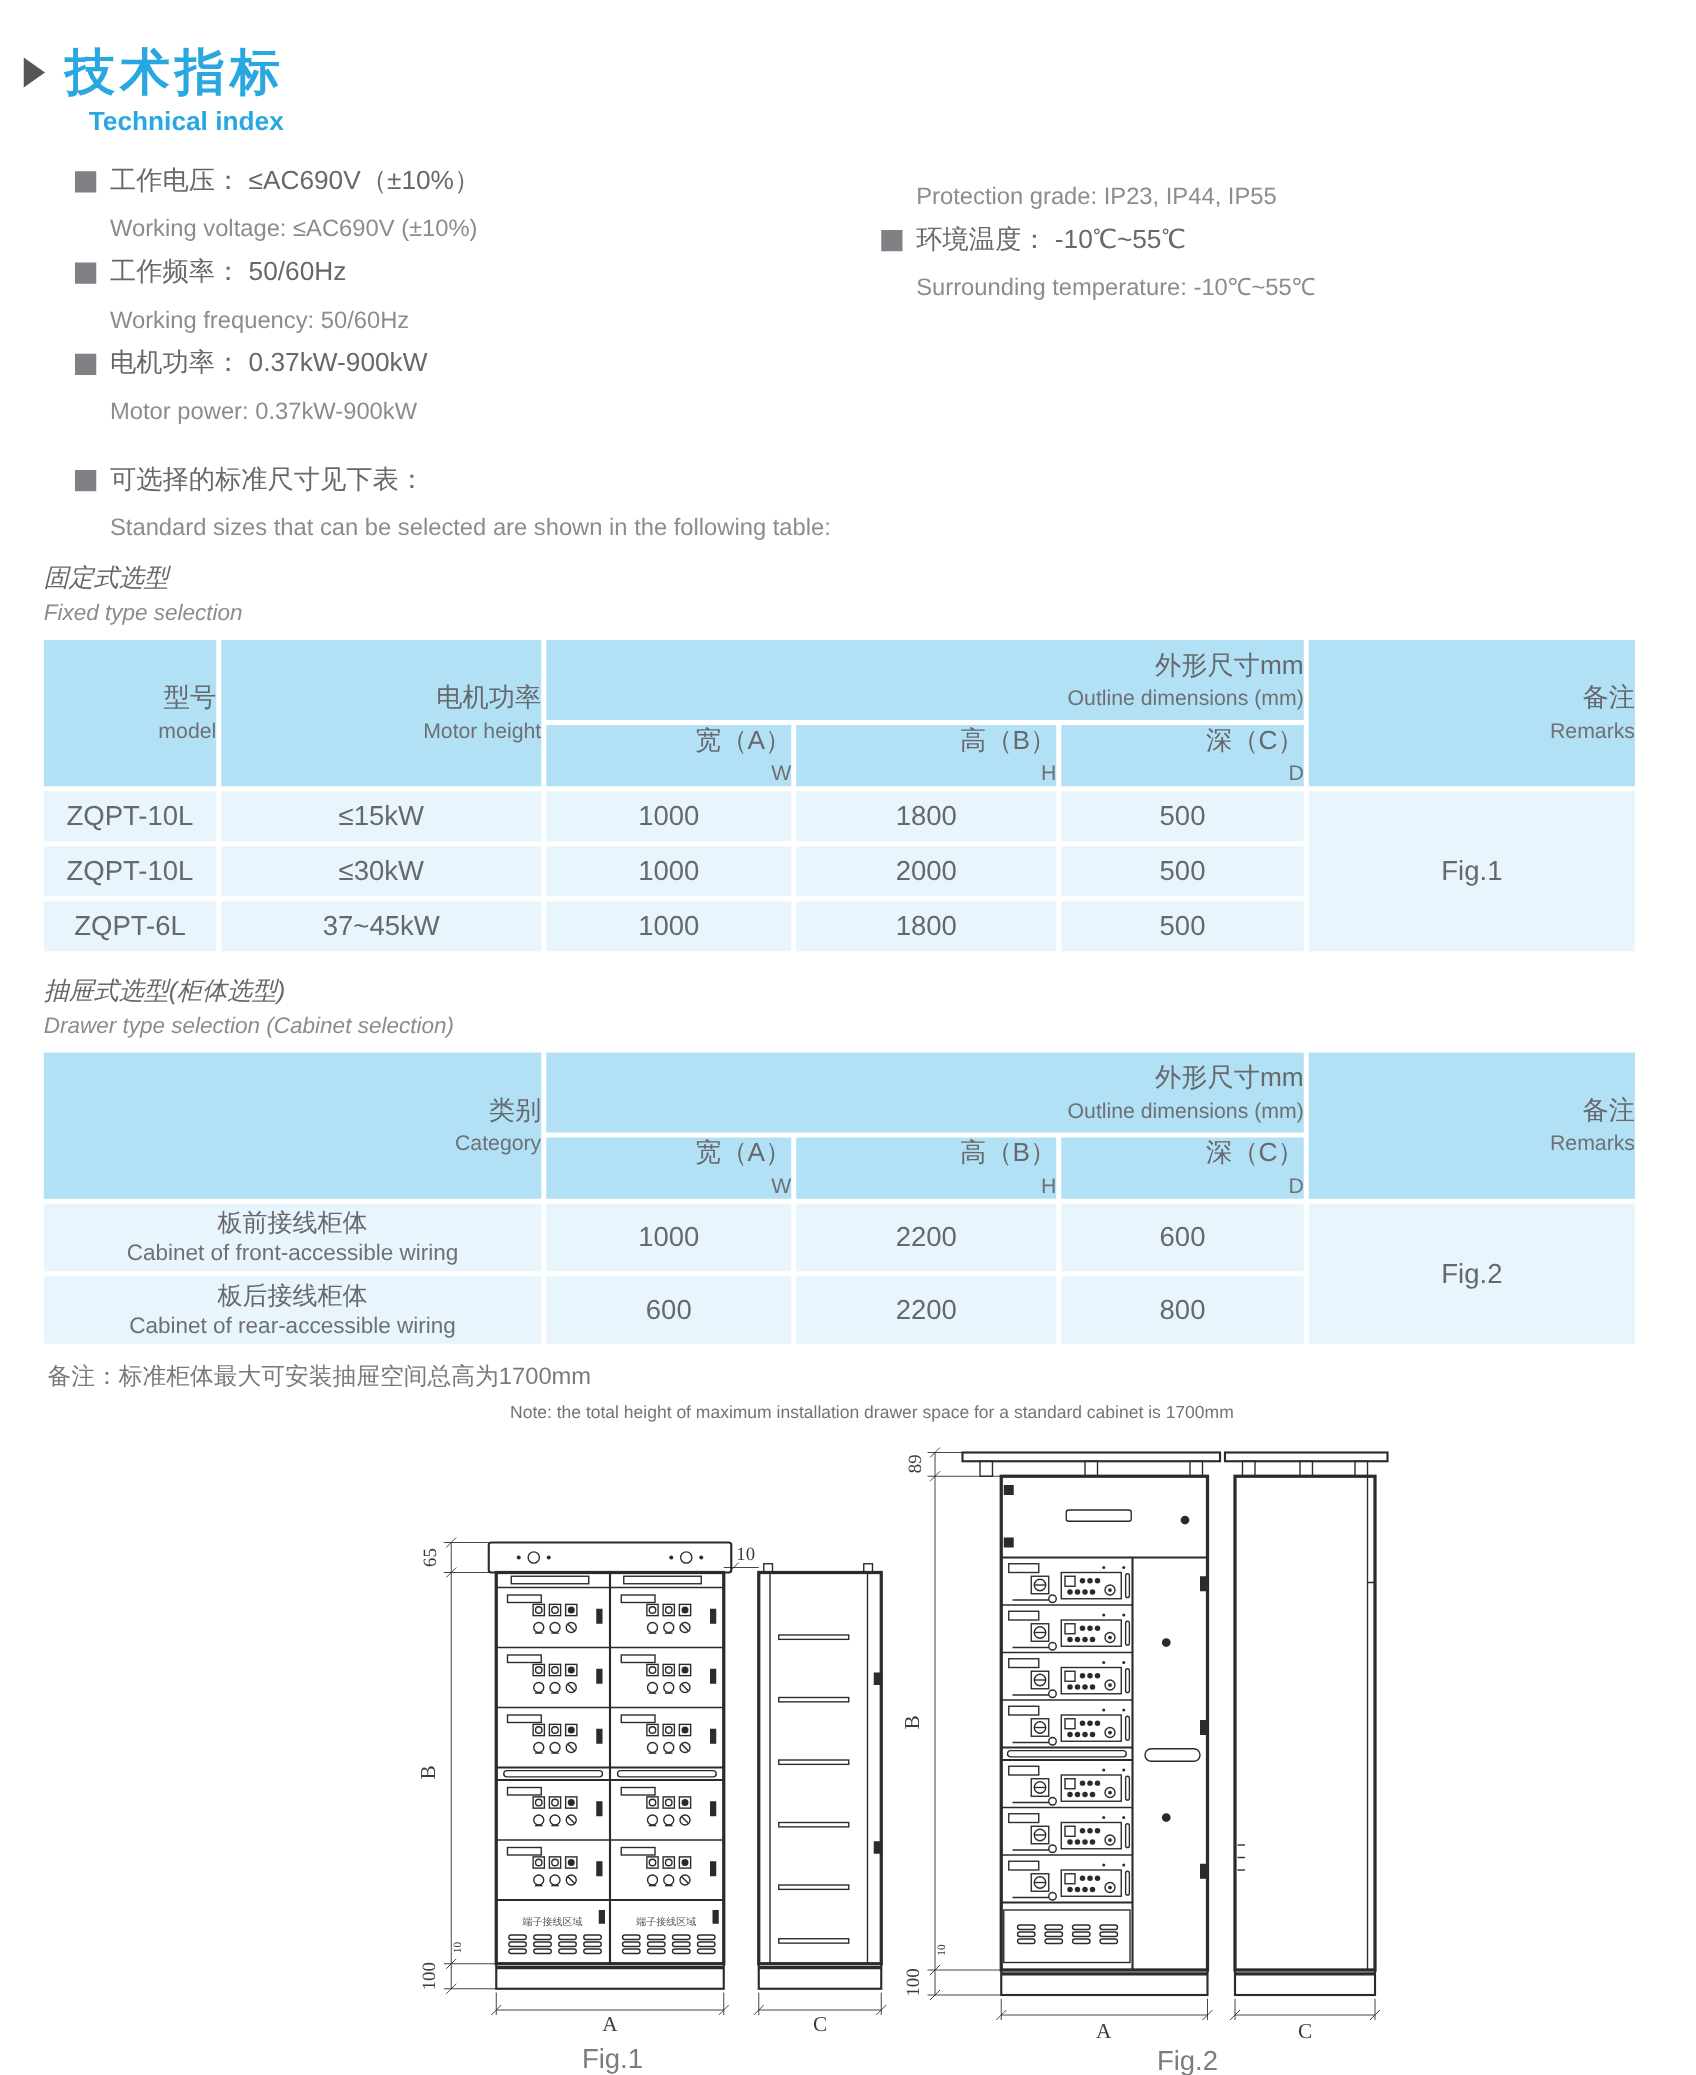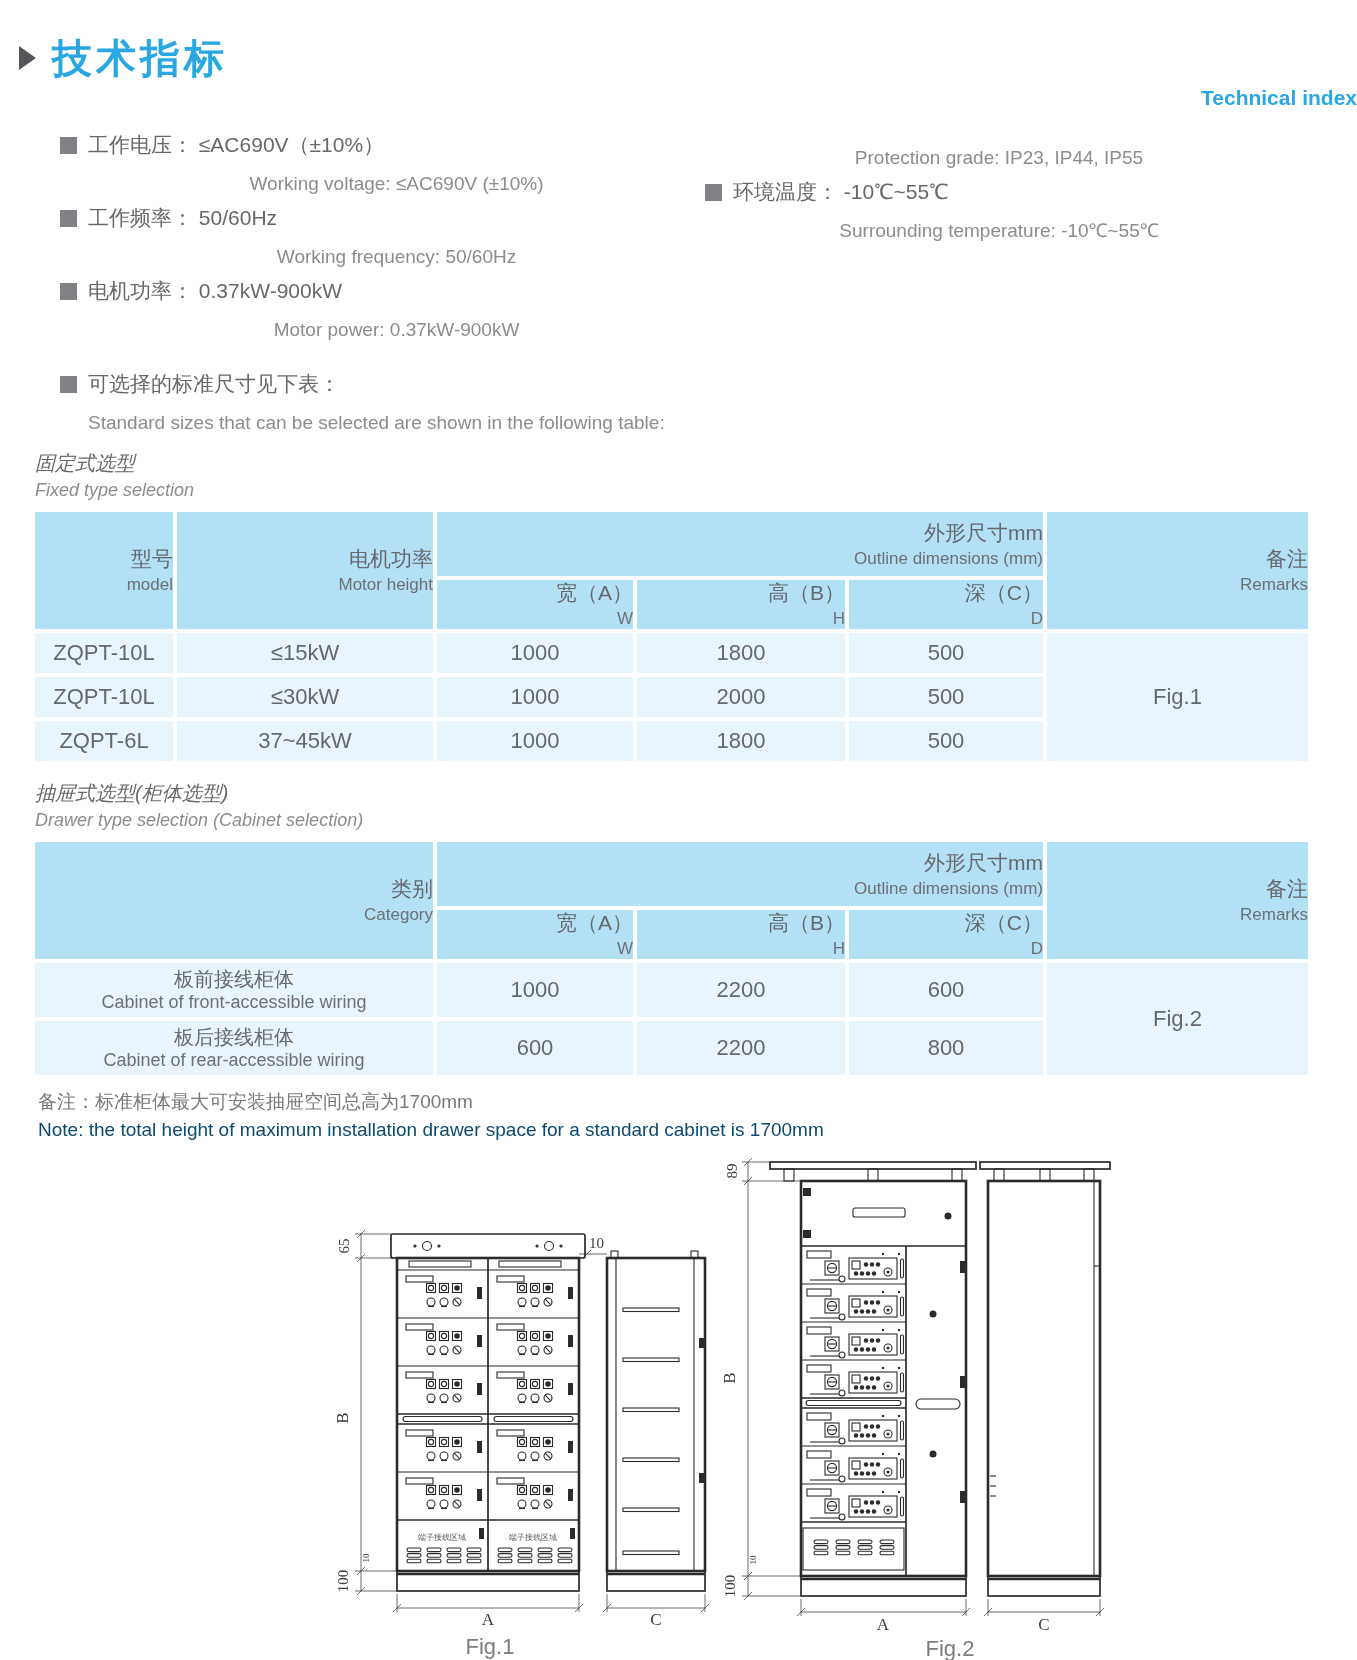--- a/index.html
+++ b/index.html
@@ -7,23 +7,23 @@
     position:relative;width:1357px;height:1660px;background:#fff;overflow:hidden;
     font-family:"Liberation Sans",sans-serif;color:#66686B;
   }
   
   .hdr{padding:34px 0 0 19px;font-weight:bold;}
   .hdr-row{display:flex;align-items:center;}
   .tri{width:0;height:0;border-top:12px solid transparent;border-bottom:12px solid transparent;
        border-left:17px solid #545659;margin-right:16px;}
   .title-zh{font-size:40px;color:#29A7E1;letter-spacing:4px;line-height:48px;}
   .title-en{font-size:21px;color:#29A7E1;margin:4px 0 0 33px;padding-left:0;}
-  .hdr .title-en{margin-left:37px;text-align:right;}
+  .hdr .title-en{margin-left:52px;}
   
-  .specs{margin:22px 0 0 60px;display:flex;text-align:center;}
+  .specs{margin:22px 0 0 60px;display:flex;}
   .spec-col-left{width:645px;}
   .spec-col-right{width:560px;}
   .spec-item{margin-bottom:9px;}
   .spec-zh{font-size:21px;color:#66686B;line-height:26px;display:flex;align-items:center;}
   .bullet{display:inline-block;width:17px;height:17px;background:#7F8184;margin-right:11px;flex:0 0 auto;}
   .spec-en{font-size:19px;color:#8A8C8F;line-height:24px;margin:14px 0 8px 28px;}
   .spec-intro{margin:20px 0 0 60px;}
   
   .sec{margin:16px 0 0 35px;font-style:italic;}
   .sec-zh{font-size:20px;color:#66686B;line-height:25px;}
@@ -36,21 +36,21 @@
   .h-en{font-size:17px;color:#6E7073;line-height:21px;margin-top:2px;}
   .row1{height:64px;}
   .row2{height:46px;}
   .t1-body tr{height:40px;}
   .t2-body tr{height:54px;border-radius:20px;}
   .cat-zh{font-size:20px;line-height:24px;}
   .cat-en{font-size:18px;line-height:22px;color:#6E7073;}
   
   .note{margin:10px 0 0 38px;}
   .note-zh{font-size:19px;color:#77797C;line-height:25px;}
-  .note-en{font-size:19px;color:#0c4a6e;line-height:25px;margin-top:3px;}
+  .note-en{font-size:14px;color:#737373;line-height:25px;margin-top:3px;text-align:center;}
   
   .figs{position:relative;height:545px;margin-top:4px;}
   .fig1{position:absolute;left:335px;top:72px;}
   .fig2{position:absolute;left:718px;top:0;}
   .ln{fill:none;stroke:#2B2B2B;stroke-width:1.1;}
   .lt{fill:none;stroke:#2B2B2B;stroke-width:0.7;}
   .thk{fill:none;stroke:#2B2B2B;stroke-width:2.6;}
   .md{fill:none;stroke:#2B2B2B;stroke-width:1.7;}
   .fl{fill:#2B2B2B;stroke:none;}
   .dim{font-family:"Liberation Serif",serif;font-size:15px;fill:#3C3C3C;}

